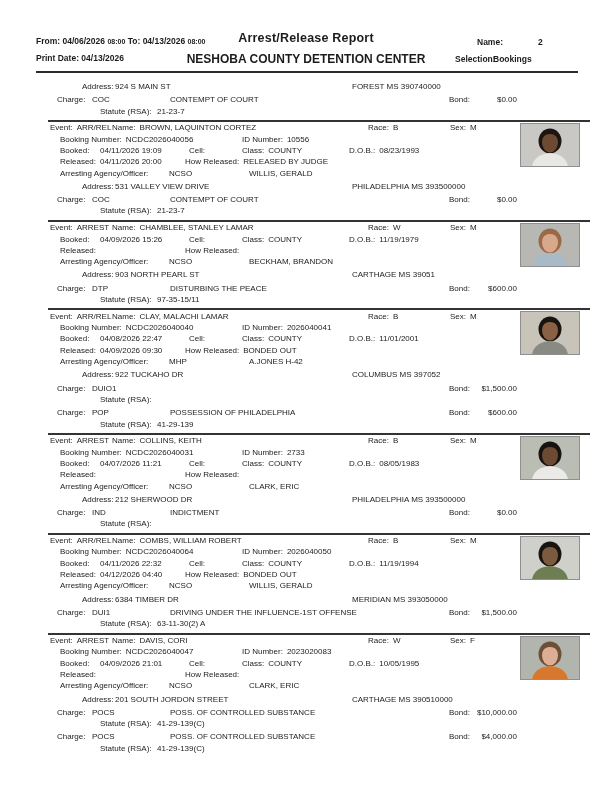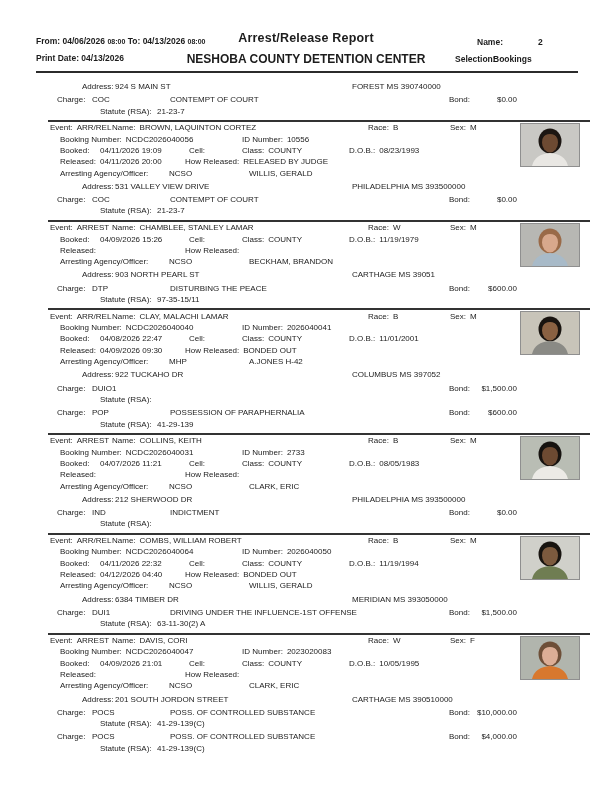--- a/index.html
+++ b/index.html
@@ -233,21 +233,21 @@
     <span class="f bond-amt">$1,500.00</span>
   </div>
   <div class="row">
     <span class="f" style="left:88px">Statute (RSA):</span>
     <span class="f" style="left:145px"></span>
   </div>
 
   <div class="row chg-row">
     <span class="f" style="left:45px">Charge:</span>
     <span class="f" style="left:80px">POP</span>
-    <span class="f" style="left:158px">POSSESSION OF PARAPHERNALIA</span>
+    <span class="f" style="left:158px">POSSESSION OF PHILADELPHIA</span>
     <span class="f" style="left:437px">Bond:</span>
     <span class="f bond-amt">$600.00</span>
   </div>
   <div class="row">
     <span class="f" style="left:88px">Statute (RSA):</span>
     <span class="f" style="left:145px">41-29-139</span>
   </div>
 </div>
   </section>
 

